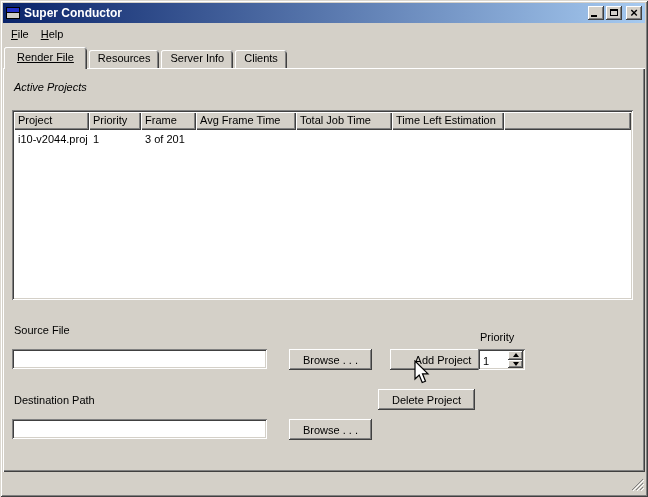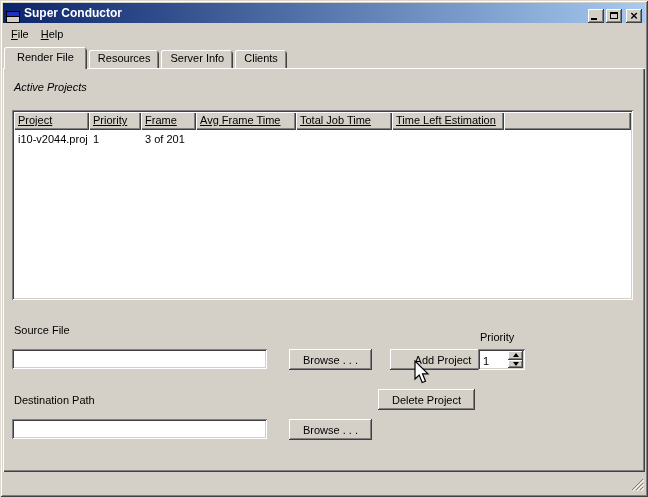--- a/index.html
+++ b/index.html
@@ -23,21 +23,21 @@
     box-shadow:
       inset 1px 1px 0 #dcd8d0,
       inset -1px -1px 0 var(--dark-shadow),
       inset 2px 2px 0 var(--highlight),
       inset -2px -2px 0 var(--shadow);
   }
   
   .titlebar{
     position:absolute;left:3px;top:3px;right:3px;height:20px;
     background:linear-gradient(to right,var(--title-gradient-start),var(--title-gradient-end));
-    display:flex;align-items:flex-end;padding:0 3px 0 2px;
+    display:flex;align-items:center;padding:0 3px 0 2px;
   }
   .app-icon{
     width:14px;height:12px;margin:0 4px 0 1px;flex:0 0 auto;
     background:#cfcdc6;border:1px solid #000;position:relative;
   }
   .app-icon::before{
     content:"";position:absolute;left:0;right:0;top:0;height:4px;
     background:#2230c8;border-bottom:1px solid #000;
   }
   .title-text{
@@ -75,21 +75,21 @@
     height:18px;padding:2px 9px 0;background:var(--face);
     border-radius:3px 3px 0 0;white-space:nowrap;
     box-shadow:
       inset 0 1px 0 var(--highlight),
       inset 1px 0 0 var(--highlight),
       inset -1px 0 0 var(--dark-shadow),
       inset -2px 0 0 var(--shadow);
     margin-right:2px;
   }
   .tab.active{
-    height:22px;padding:4px 13px 0;margin-bottom:-1px;position:relative;z-index:4;
+    height:22px;padding:4px 13px 0;margin-bottom:-1px;position:relative;z-index:4;text-decoration:underline;
   }
   
   .panel{
     position:absolute;left:3px;top:68px;width:642px;height:404px;background:var(--face);
     box-shadow:
       inset 1px 1px 0 var(--highlight),
       inset -1px -1px 0 var(--dark-shadow),
       inset -2px -2px 0 var(--shadow);
   }
   .label{position:absolute;white-space:nowrap;}
@@ -103,21 +103,20 @@
       inset 2px 2px 0 var(--dark-shadow),
       inset -2px -2px 0 var(--face);
   }
   .lv-header{display:flex;height:18px;}
   .hcell{
     background:var(--face);padding:2px 0 0 4px;white-space:nowrap;overflow:hidden;
     box-shadow:
       inset 1px 1px 0 var(--highlight),
       inset -1px -1px 0 var(--dark-shadow),
       inset -2px -2px 0 var(--shadow);
-    text-decoration: underline;
   }
   .lv-row{display:flex;height:17px;align-items:center;}
   .dcell{padding-left:4px;white-space:nowrap;overflow:visible;}
   .c0{width:75px;} .c1{width:52px;} .c2{width:55px;} .c3{width:100px;}
   .c4{width:96px;} .c5{width:112px;} .c6{flex:1;}
   
   .field{
     position:absolute;height:20px;background:#fff;border:none;outline:none;
     padding:2px 4px;font:11px "Liberation Sans",sans-serif;
     box-shadow:

